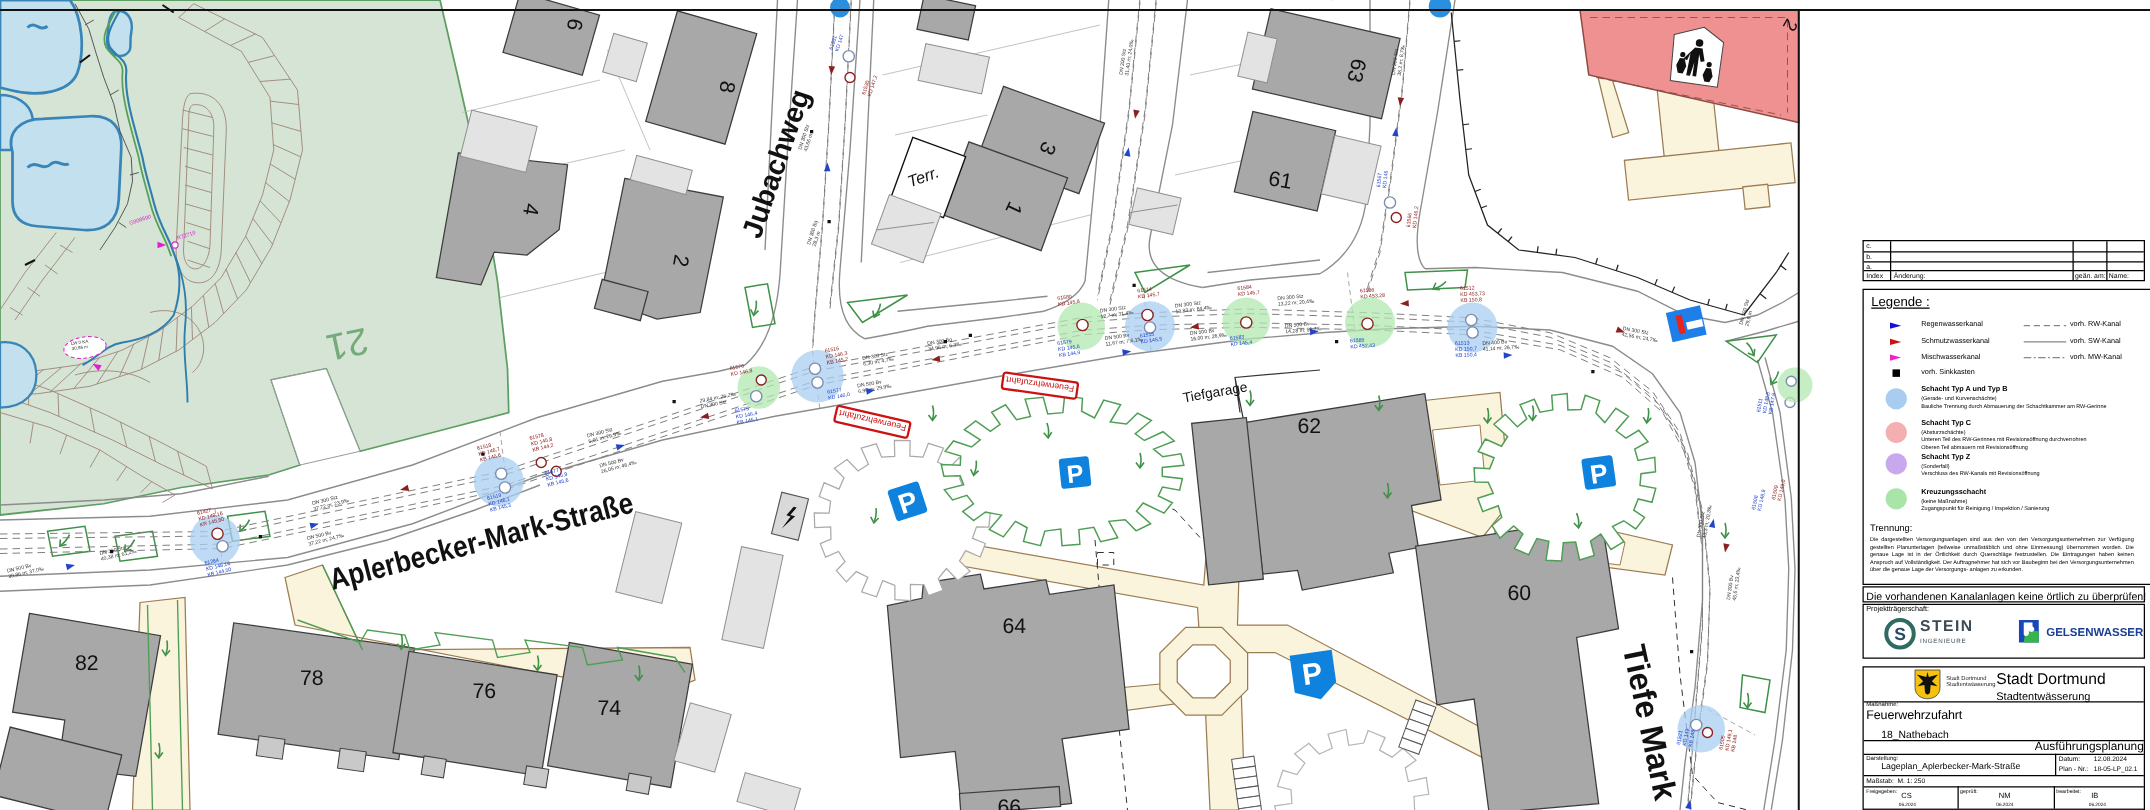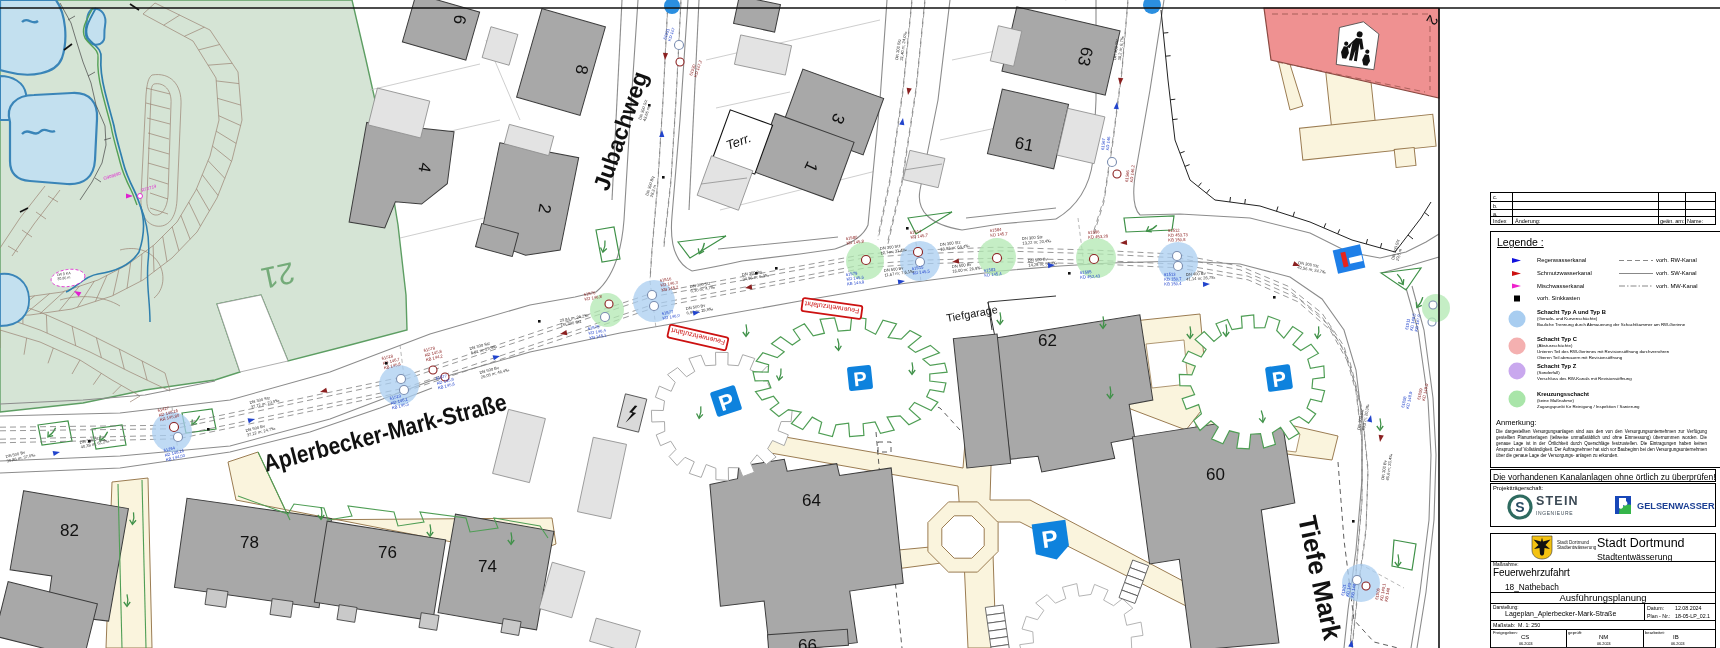--- a/index.html
+++ b/index.html
@@ -936,26 +936,26 @@
 <div style="position:absolute;left:46px;top:104px;font-size:5.8px;font-weight:bold">Schacht Typ C</div>
 <div style="position:absolute;left:46px;top:111px;font-size:4.4px">(Absturzschächte)</div>
 <div style="position:absolute;left:46px;top:117px;font-size:4.4px">Unteren Teil des RW-Gerinnes mit Revisionsöffnung durchverrohren</div>
 <div style="position:absolute;left:46px;top:122.5px;font-size:4.4px">Oberen Teil abmauern mit Revisionsöffnung</div>
 <div style="position:absolute;left:46px;top:131px;font-size:5.8px;font-weight:bold">Schacht Typ Z</div>
 <div style="position:absolute;left:46px;top:138px;font-size:4.4px">(Sonderfall)</div>
 <div style="position:absolute;left:46px;top:144px;font-size:4.4px">Verschluss des RW-Kanals mit Revisionsöffnung</div>
 <div style="position:absolute;left:46px;top:159px;font-size:5.8px;font-weight:bold">Kreuzungsschacht</div>
 <div style="position:absolute;left:46px;top:166px;font-size:4.4px">(keine Maßnahme)</div>
 <div style="position:absolute;left:46px;top:172px;font-size:4.4px">Zugangspunkt für Reinigung / Inspektion / Sanierung</div>
-<div style="position:absolute;left:5px;top:186px;font-size:7.5px">Anmerkung:</div>
+<div style="position:absolute;left:5px;top:186px;font-size:7.5px">Trennung:</div>
 <div style="position:absolute;left:5px;top:197px;width:211px;font-size:4.45px;line-height:6.05px;text-align:justify">Die dargestellten Versorgungsanlagen sind aus den von den Versorgungsunternehmen zur Verfügung gestellten Planunterlagen (teilweise unmaßstäblich und ohne Einmessung) übernommen worden. Die genaue Lage ist in der Örtlichkeit durch Querschläge festzustellen. Die Eintragungen haben keinen Anspruch auf Vollständigkeit. Der Auftragnehmer hat sich vor Baubeginn bei den Versorgungsunternehmen über die genaue Lage der Versorgungs- anlagen zu erkunden.</div>
 </div>
 
 <div style="position:absolute;left:1490px;top:469px;width:226px;height:13px;border:1.5px solid #000">
-<div style="position:absolute;left:2px;top:1.5px;font-size:8.5px;white-space:nowrap">Die vorhandenen Kanalanlagen ohne örtlich zu überprüfen!</div>
+<div style="position:absolute;left:2px;top:1.5px;font-size:8.5px;white-space:nowrap">Die vorhandenen Kanalanlagen keine örtlich zu überprüfen!</div>
     </div>
 
 <div style="position:absolute;left:1490px;top:483px;width:226px;height:44px;border:1.5px solid #000">
 <div style="position:absolute;left:2px;top:1px;font-size:5.8px">Projektträgerschaft:</div>
 
 <div style="position:absolute;left:16px;top:10px">
 <svg width="26" height="26">
           <circle cx="13" cy="13" r="11" fill="none" stroke="#2e6b60" stroke-width="3.2"></circle>
           <text x="13" y="18" text-anchor="middle" font-size="14" font-weight="bold" fill="#274a62">S</text>
         </svg>
@@ -980,21 +980,21 @@
         <path d="M11,2.5 L12,6.5 L19.5,4.5 L14.5,10 L19,14 L13.5,13 L13,19 C12,21 10,21 9,19 L8.5,13 L3,14 L7.5,10 L2.5,4.5 L10,6.5 Z" fill="#111"></path>
       </svg>
 <div style="position:absolute;left:66px;top:6px;font-size:4.6px;color:#222;line-height:5px">Stadt Dortmund<br>Stadtentwässerung</div>
 <div style="position:absolute;left:106px;top:2px;font-size:12.5px">Stadt Dortmund</div>
 <div style="position:absolute;left:106px;top:18px;font-size:8.8px">Stadtentwässerung</div>
 <div style="position:absolute;left:0;top:26.5px;width:100%;border-top:1px solid #000"></div>
 <div style="position:absolute;left:2px;top:28px;font-size:4.8px">Maßnahme:</div>
 <div style="position:absolute;left:2px;top:33px;font-size:10px;letter-spacing:-0.1px">Feuerwehrzufahrt</div>
 <div style="position:absolute;left:14px;top:48px;font-size:8.3px">18_Nathebach</div>
 <div style="position:absolute;left:0;top:57.5px;width:100%;border-top:1px solid #000"></div>
-<div style="position:absolute;left:0;top:58px;width:100%;text-align:center;font-size:9.5px">Ausführungsplanung</div>
+<div style="position:absolute;left:0;top:58px;width:100%;text-align:right;font-size:9.5px">Ausführungsplanung</div>
 <div style="position:absolute;left:0;top:69px;width:100%;border-top:1px solid #000"></div>
 <div style="position:absolute;left:2px;top:70.5px;font-size:4.8px">Darstellung:</div>
 <div style="position:absolute;left:14px;top:76px;font-size:7px">Lageplan_Aplerbecker-Mark-Straße</div>
 <div style="position:absolute;left:153px;top:69px;width:1px;height:17px;background:#000"></div>
 <div style="position:absolute;left:156px;top:70.5px;font-size:5.3px">Datum:</div>
       <div style="position:absolute;left:184px;top:70.5px;font-size:5.3px">12.08.2024</div>
 <div style="position:absolute;left:156px;top:78.5px;font-size:5.3px">Plan - Nr.:</div>
       <div style="position:absolute;left:184px;top:78.5px;font-size:5.3px">18-05-LP_02.1</div>
 <div style="position:absolute;left:0;top:86px;width:100%;border-top:1px solid #000"></div>
 <div style="position:absolute;left:2px;top:87.5px;font-size:5.3px">Maßstab:&nbsp;&nbsp;M. 1: 250</div>

